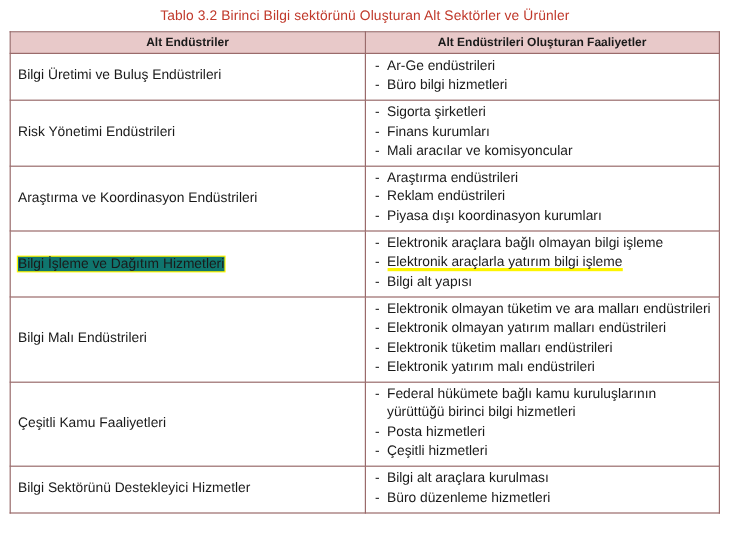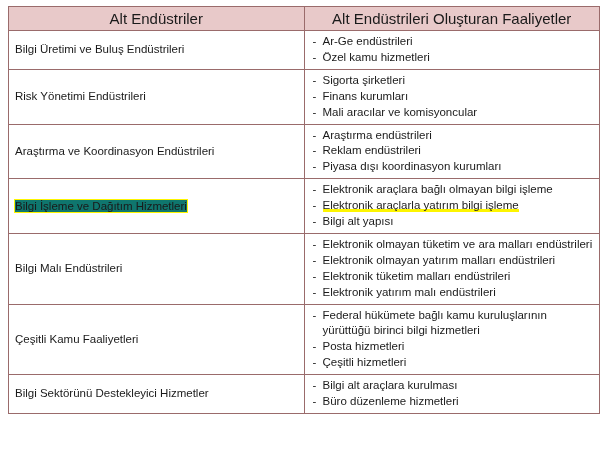--- a/index.html
+++ b/index.html
@@ -30,24 +30,24 @@
   }
   table.tbl {
     border-collapse: collapse;
     width: 592px;
     table-layout: fixed;
     font-size: 11.5px;
   }
   table.tbl th {
     background: #e8c9c9;
     border: 1px solid #9a6b6b;
-    font-weight: normal;
+    font-weight: bold;
     text-align: center;
     padding: 3px 4px;
-    font-size: 15px;
+    font-size: 10px;
     color: #1a1a1a;
   }
   table.tbl td {
     border: 1px solid #9a6b6b;
     vertical-align: middle;
     padding: 3px 6px;
     font-size: 11.5px;
     line-height: 1.32;
   }
   td.left-col {
@@ -81,35 +81,36 @@
   .hl-underline {
     background: linear-gradient(to top, #fdf500 0, #fdf500 3px, transparent 3px);
     padding-bottom: 1px;
   }
 </style>
 </head>
 <body>
 
 <div class="page">
 
+  <div class="caption">Tablo 3.2 Birinci Bilgi sektörünü Oluşturan Alt Sektörler ve Ürünler</div>
 
   <table class="tbl">
     <thead>
       <tr>
         <th>Alt Endüstriler</th>
         <th>Alt Endüstrileri Oluşturan Faaliyetler</th>
       </tr>
     </thead>
     <tbody id="tbody">
         <tr>
           <td class="left-col"><span>Bilgi Üretimi ve Buluş Endüstrileri</span></td>
           <td class="right-col">
             <ul class="items">
               <li><span>Ar-Ge endüstrileri</span></li>
-              <li><span>Özel kamu hizmetleri</span></li>
+              <li><span>Büro bilgi hizmetleri</span></li>
             </ul>
           </td>
         </tr>
         <tr>
           <td class="left-col"><span>Risk Yönetimi Endüstrileri</span></td>
           <td class="right-col">
             <ul class="items">
               <li><span>Sigorta şirketleri</span></li>
               <li><span>Finans kurumları</span></li>
               <li><span>Mali aracılar ve komisyoncular</span></li>

